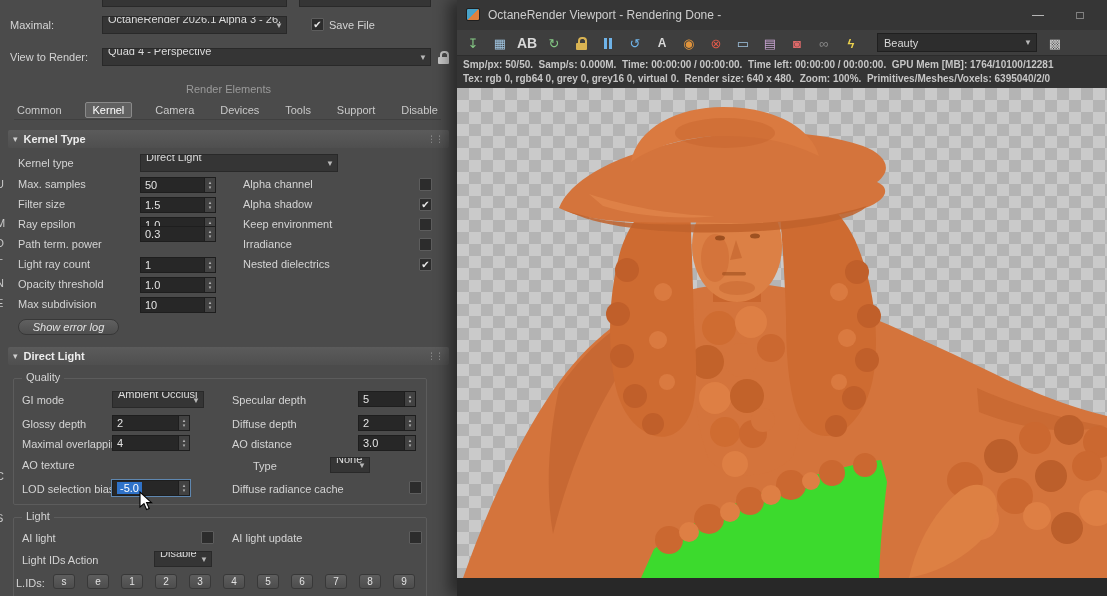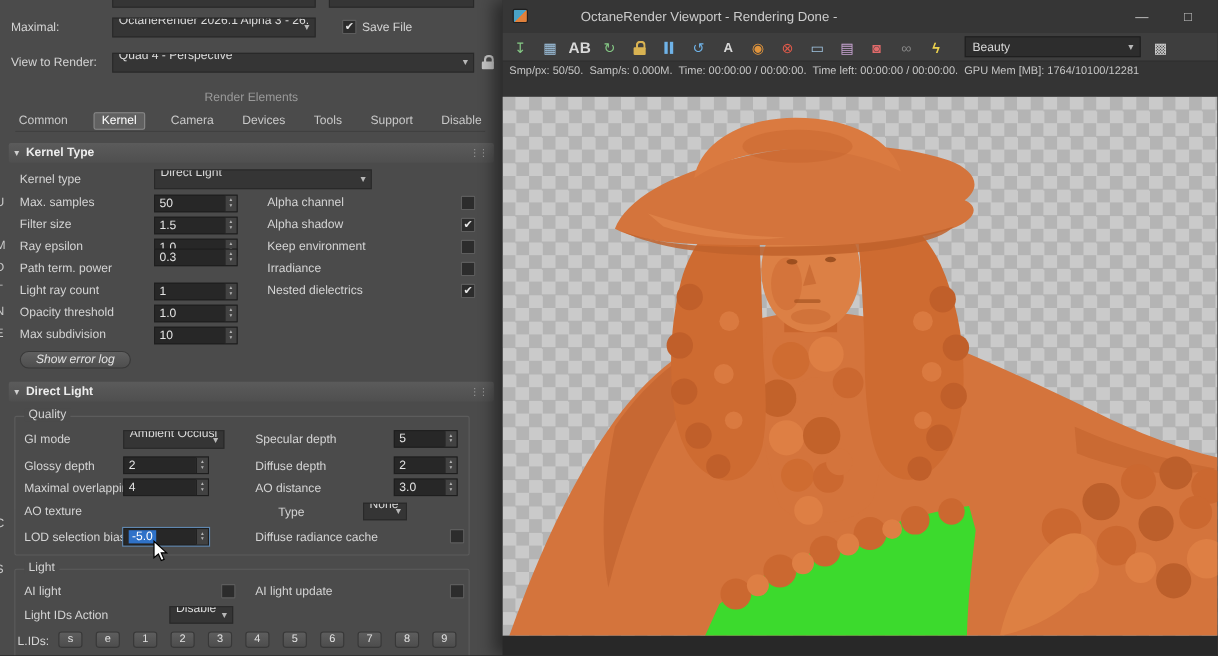--- a/index.html
+++ b/index.html
@@ -42,32 +42,32 @@
     border-bottom:none;border-radius:4px 4px 0 0;}
   .lockicon::after{content:"";position:absolute;bottom:0;left:0;width:11px;height:7px;background:currentColor;border-radius:1px;}
   .cursor{position:absolute;left:139px;top:491px;z-index:60;}
 
   
   .vwin{position:absolute;left:457px;top:0;width:650px;height:596px;background:#343434;
     box-shadow:-8px 0 14px rgba(0,0,0,.45);}
   .titlebar{position:absolute;left:0;top:0;width:650px;height:30px;background:#363636;}
   .titlebar .wicon{position:absolute;left:9px;top:8px;width:14px;height:13px;border-radius:2px;border:1px solid #1f1f1f;
     background:linear-gradient(135deg,#4aa3c8 0 50%,#e0813c 50% 100%);}
-  .titlebar .wtitle{position:absolute;left:31px;top:0;line-height:30px;font-size:12px;color:#cdcdcd;white-space:nowrap;margin-left:40px;}
+  .titlebar .wtitle{position:absolute;left:31px;top:0;line-height:30px;font-size:12px;color:#cdcdcd;white-space:nowrap;}
   .wbtn{position:absolute;top:0;width:34px;height:30px;display:flex;align-items:center;justify-content:center;
     color:#c6c6c6;font-size:12px;}
   .toolbar{position:absolute;left:0;top:30px;width:650px;height:26px;background:#3e3e3e;border-bottom:1px solid #2c2c2c;}
   .tbi{position:absolute;top:4px;width:20px;height:18px;display:flex;align-items:center;justify-content:center;font-size:13px;}
   .tbi.small{font-size:14px;font-weight:bold;}
   .pausebars{width:8px;height:11px;border-left:3px solid #6fb3e8;border-right:3px solid #6fb3e8;}
   .tcombo{position:absolute;left:420px;top:3px;width:160px;height:19px;background:#2d2d2d;border:1px solid #1f1f1f;
     color:#d8d8d8;font-size:11px;display:flex;align-items:center;padding:0 16px 0 6px;}
   .tcombo .arr{position:absolute;right:4px;font-size:8px;color:#b8b8b8;}
   .stats{position:absolute;left:0;top:56px;width:650px;height:32px;background:#343434;color:#c6c6c6;font-size:10px;}
-  .stats div{position:absolute;left:6px;white-space:pre;}
+  .stats div{position:absolute;left:6px;white-space:pre;font-weight:bold;}
   .render-area{position:absolute;left:0;top:88px;width:650px;height:490px;
     background:conic-gradient(#cacaca 0 25%,#b4b4b4 0 50%,#cacaca 0 75%,#b4b4b4 0) 0 0/24px 24px;}
   .bstrip{position:absolute;left:0;top:578px;width:650px;height:18px;background:#282828;}
 
   .ic1{color:#84c784}.ic2{color:#9fc3df}.ic3{color:#d9d9d9}.ic4{color:#84c784}.ic5{color:#d9b352}
   .ic7{color:#6fb3e8}.ic8{color:#d9d9d9;font-weight:bold;font-size:12px}.ic9{color:#e0943c}.ic10{color:#e05a4a}
   .ic11{color:#9fc3df}.ic12{color:#c7a3d1}.ic13{color:#e06a6a}.ic14{color:#8a8a8a}
   .ic15{color:#ecd24e;font-weight:bold}.ic16{color:#cfcfcf}
 </style>
 </head>
@@ -342,20 +342,21 @@
       <span class="tbi ic15" style="left:384px">ϟ</span>
       <div class="tcombo">
         <span>Beauty</span>
         <span class="arr">▼</span>
       </div>
       <span class="tbi ic16" style="left:588px">▩</span>
     </div>
 
     <div class="stats">
       <div style="top:3px">Smp/px: 50/50.  Samp/s: 0.000M.  Time: 00:00:00 / 00:00:00.  Time left: 00:00:00 / 00:00:00.  GPU Mem [MB]: 1764/10100/12281</div>
+      <div style="top:17px">Tex: rgb 0, rgb64 0, grey 0, grey16 0, virtual 0.  Render size: 640 x 480.  Zoom: 100%.  Primitives/Meshes/Voxels: 6395040/2/0</div>
     </div>
 
     <div class="render-area">
       <svg viewBox="0 0 650 490" width="650" height="490">
 
         <g>
           <path d="M6 490 C28 428 60 352 102 294 C140 243 182 216 228 203 C274 191 324 194 368 211 C424 232 484 260 538 286 C578 306 616 320 650 328 L650 490 Z" fill="#d4743c"></path>
           <path d="M102 300 C135 252 175 224 222 208 C196 236 170 270 148 310 C126 350 108 398 96 446 C88 400 92 348 102 300 Z" fill="#bc5f2b" opacity="0.55"></path>
           <path d="M520 300 C560 318 602 330 648 338 C612 348 562 340 522 324 Z" fill="#c05f2a" opacity="0.5"></path>
         </g>

